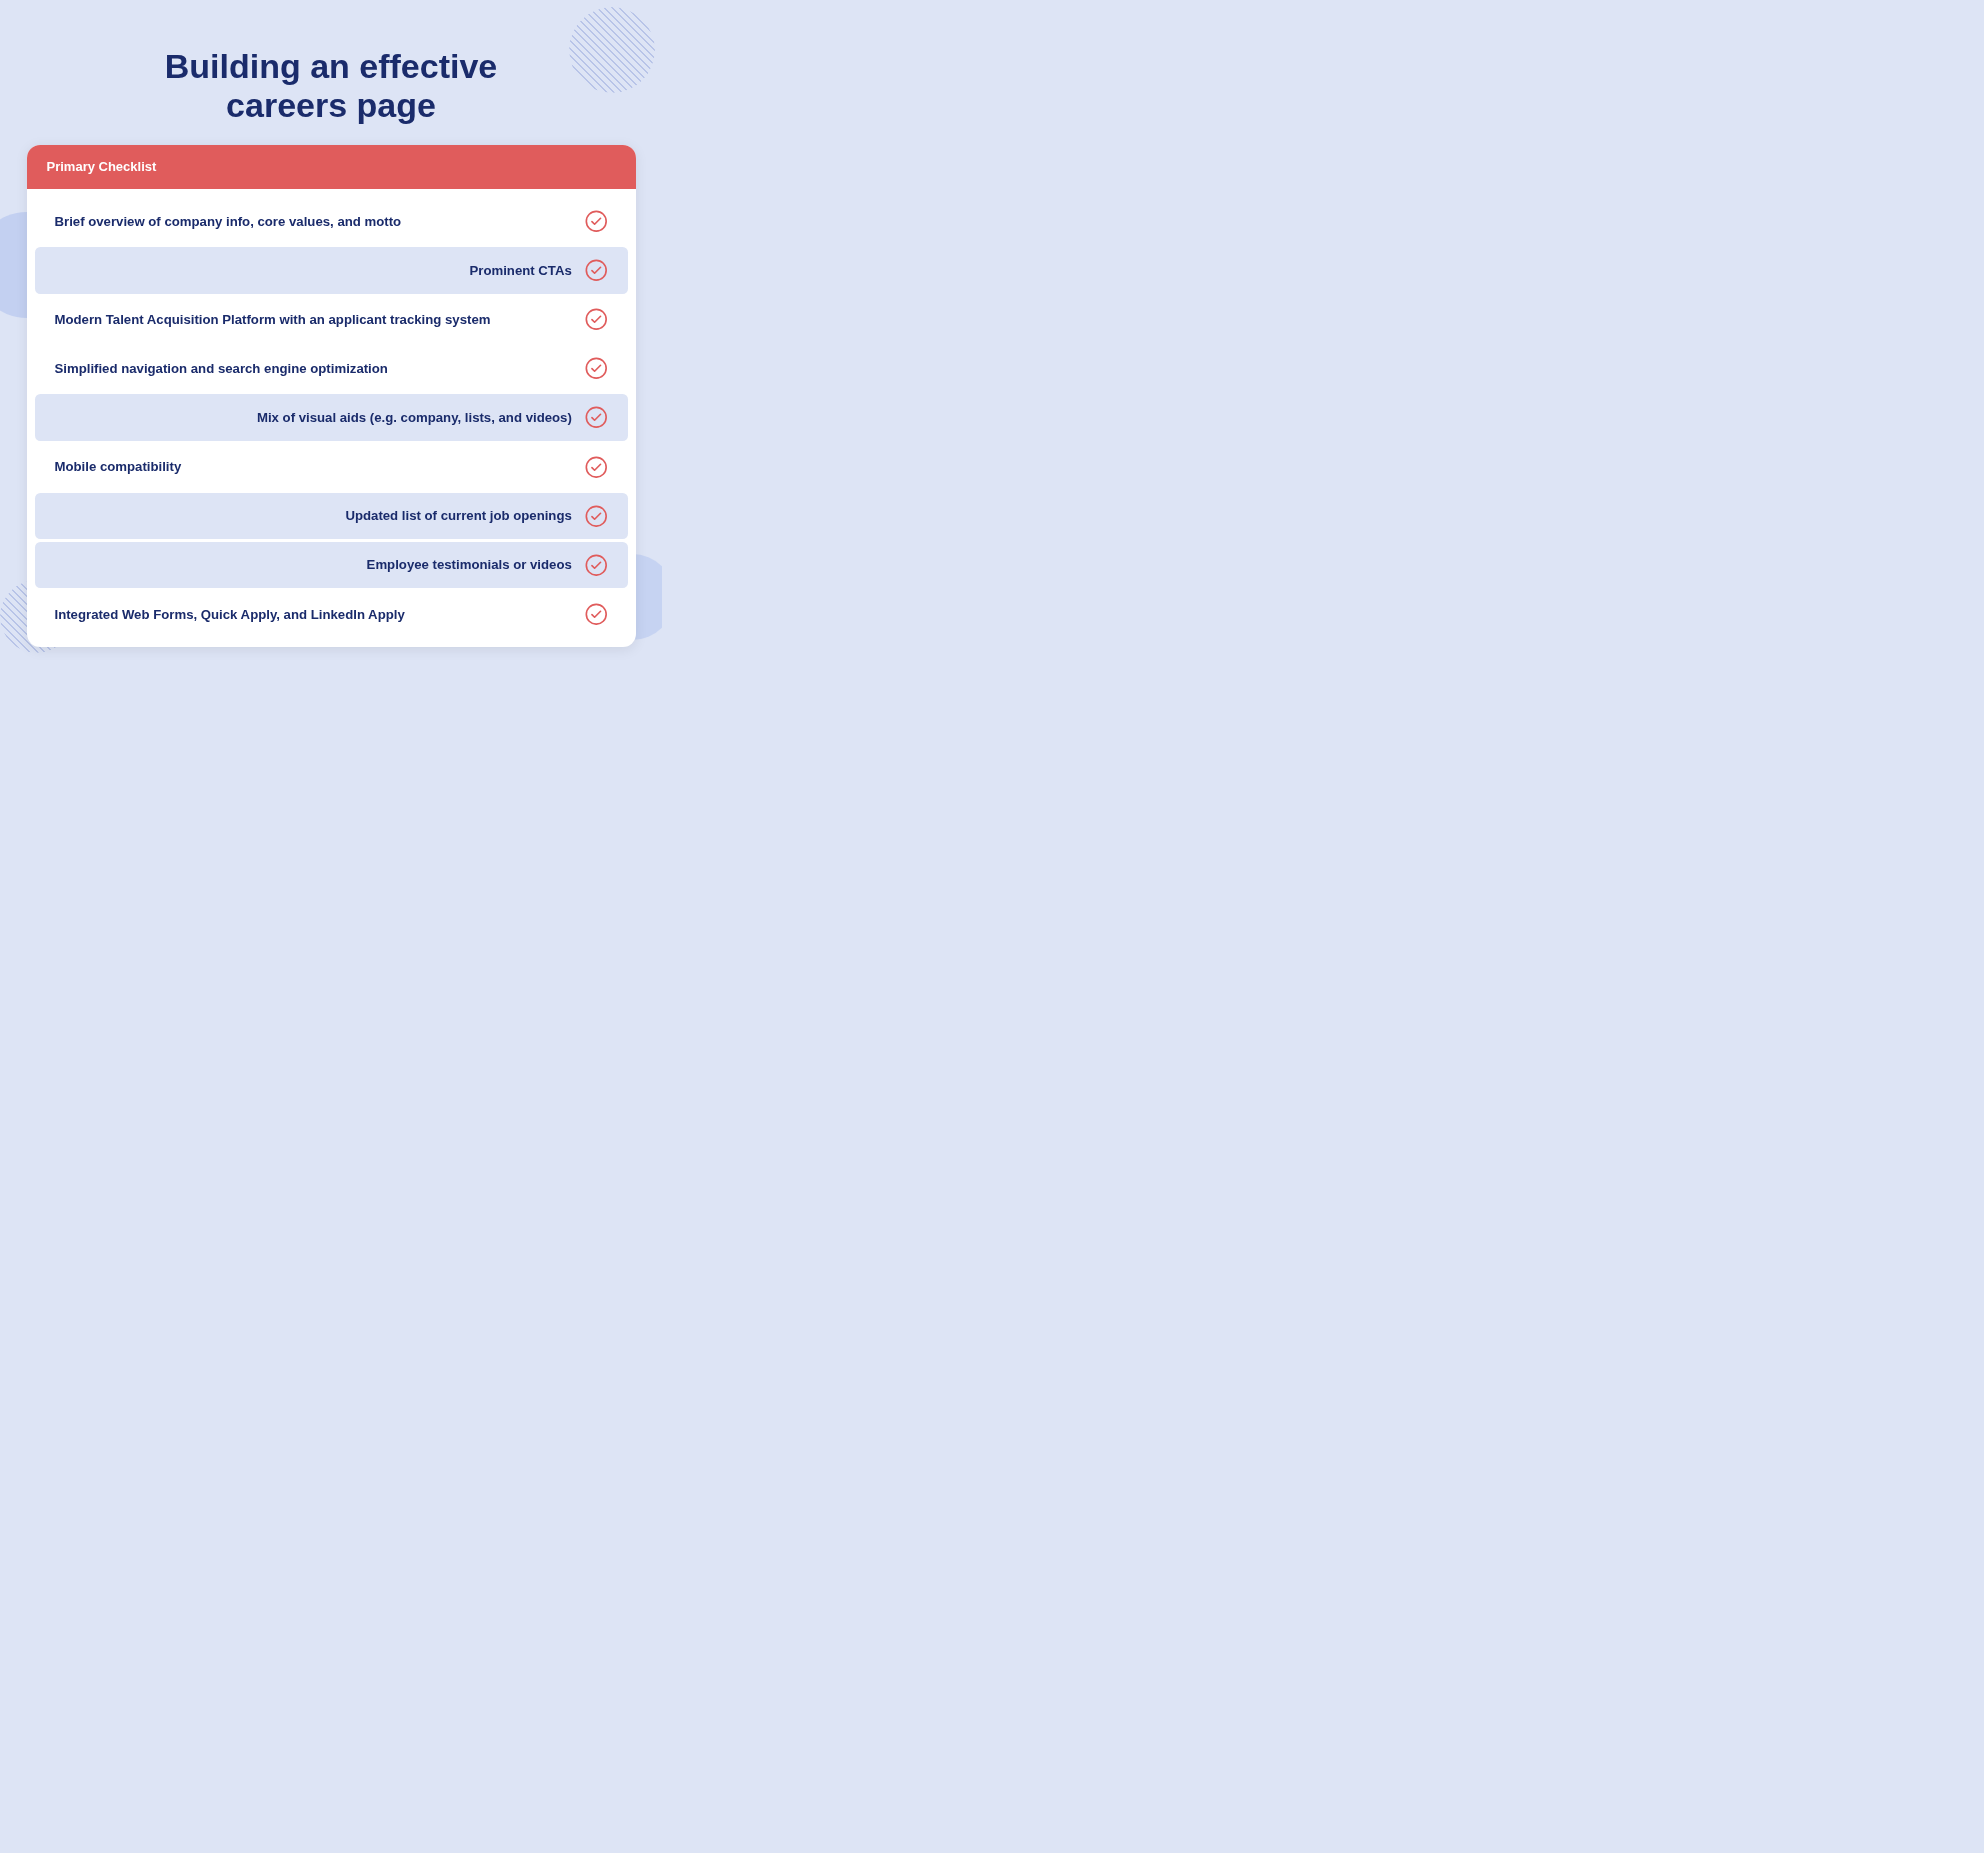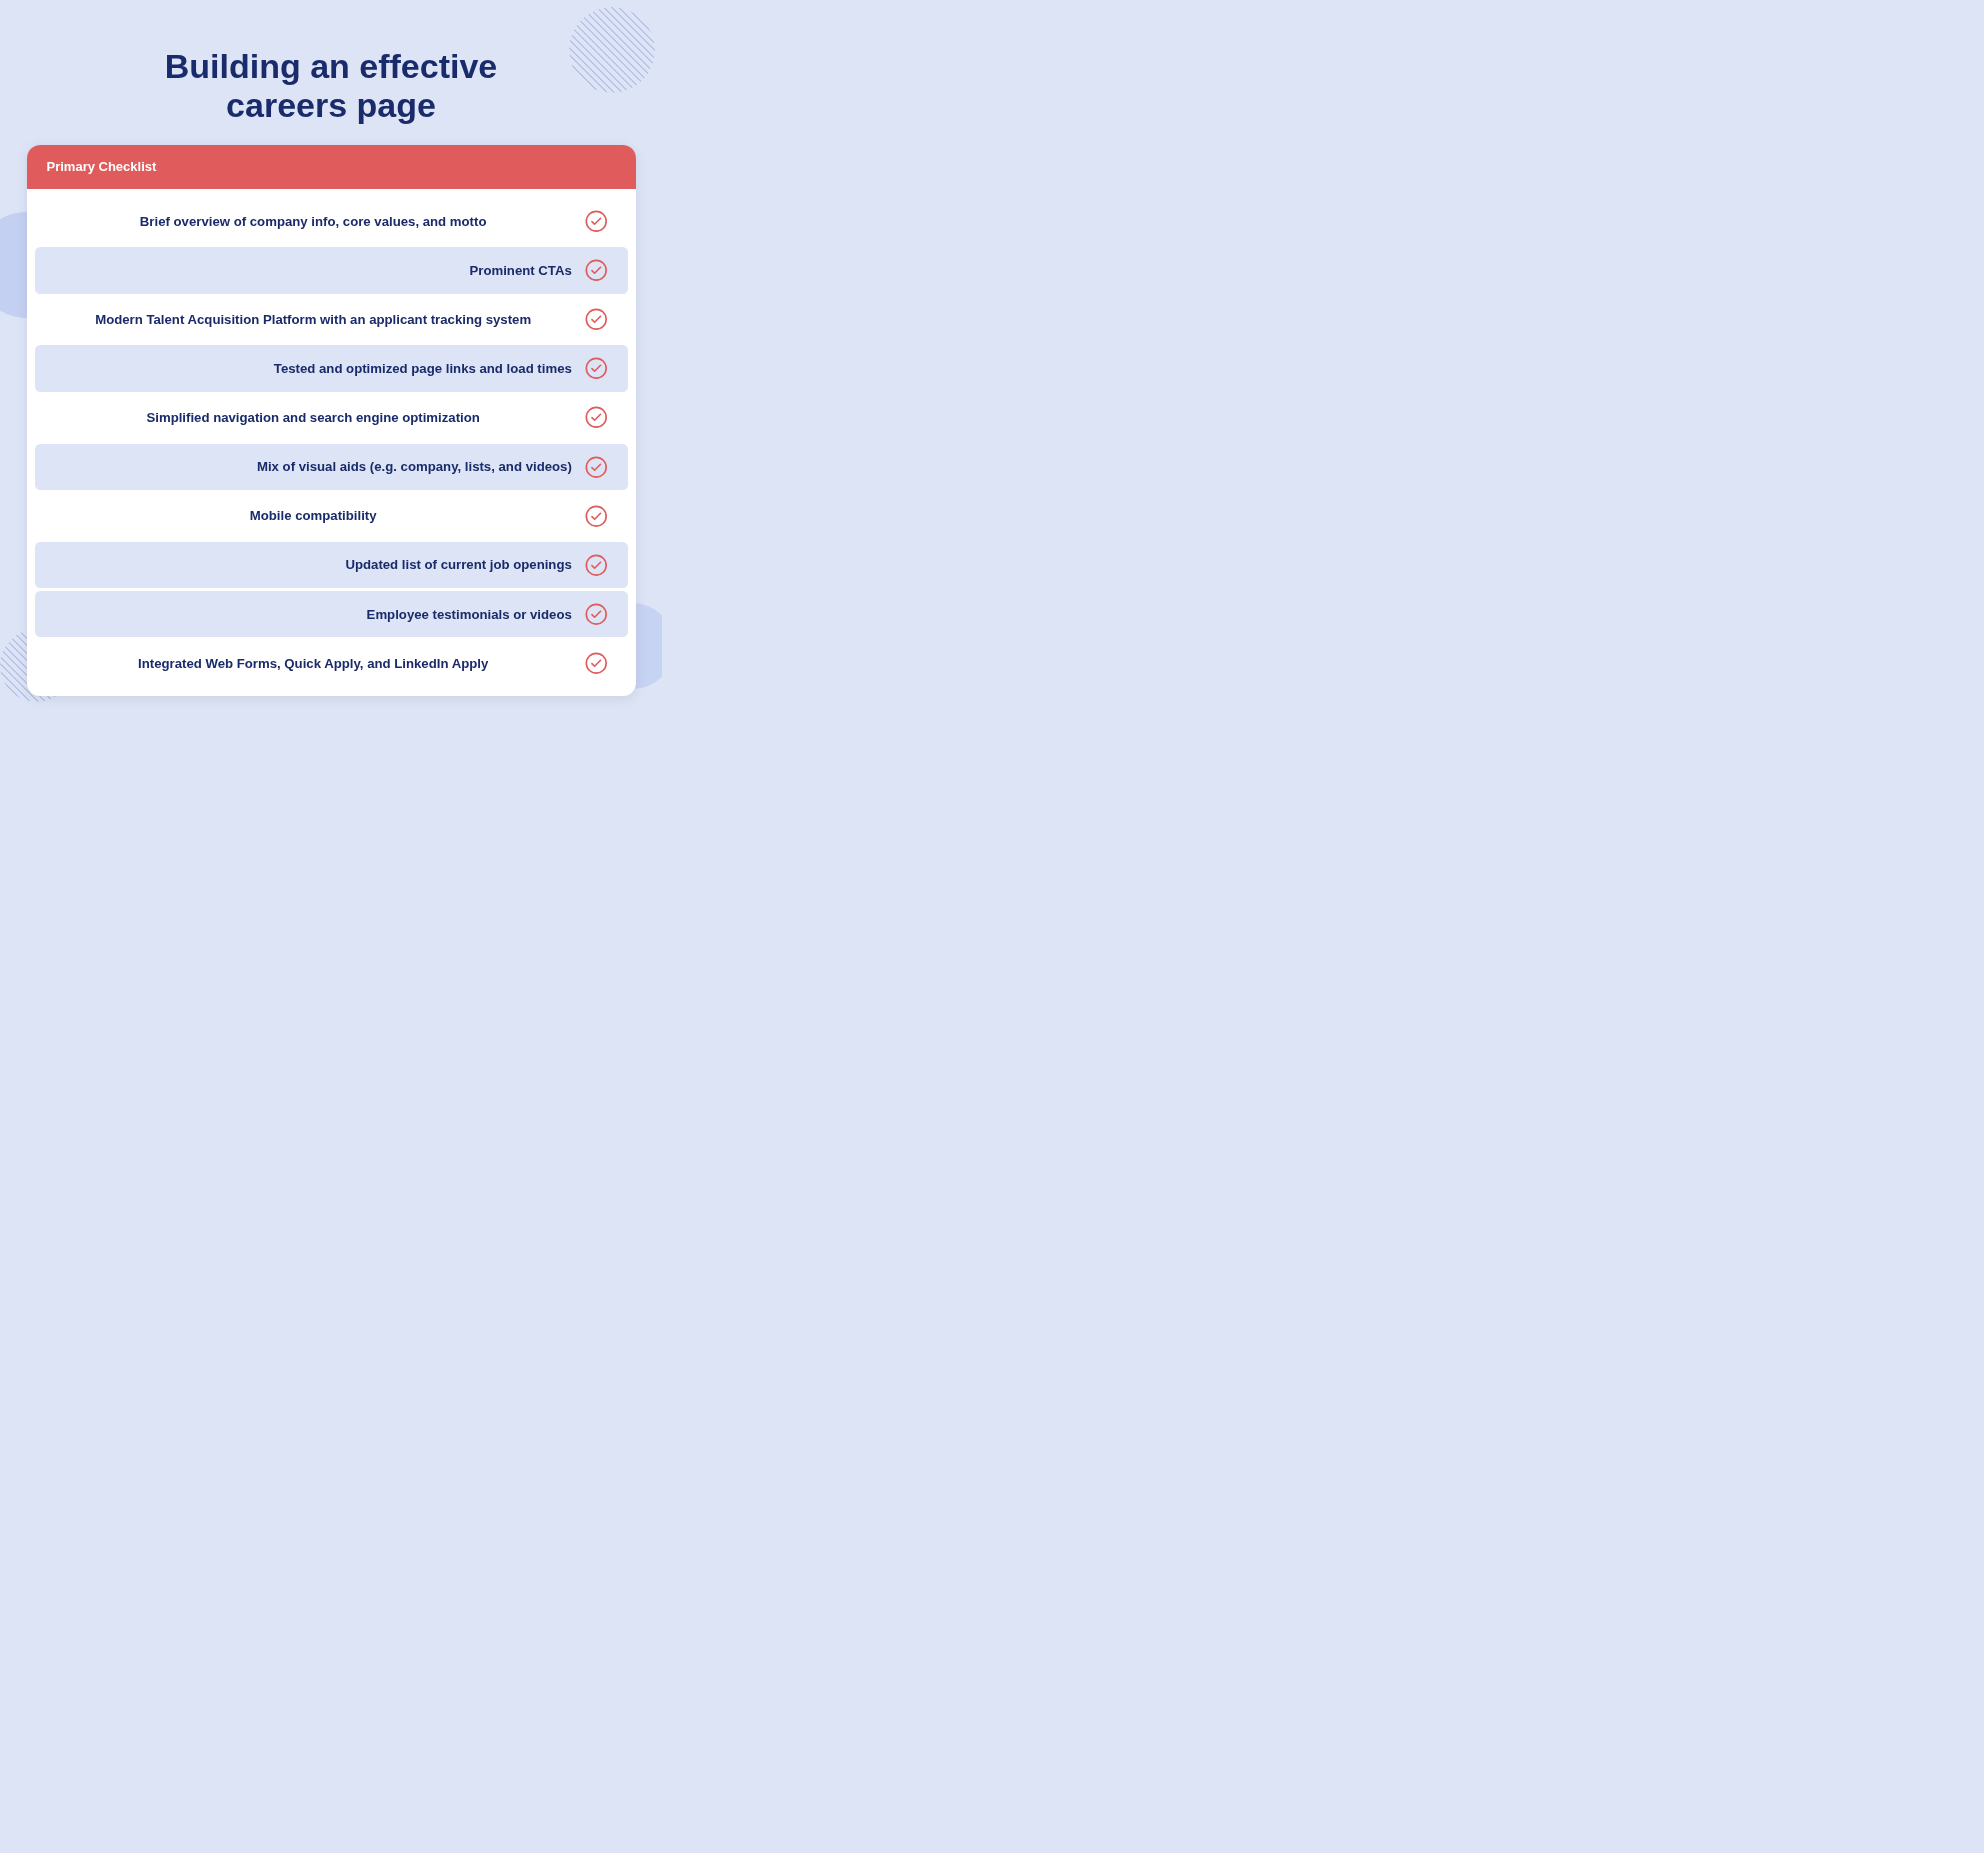--- a/index.html
+++ b/index.html
@@ -136,21 +136,20 @@
       margin: 2.6px 8px;
     }
 
     .checklist-row.shaded {
       background-color: #dde4f5;
       text-align: right;
     }
 
     .checklist-row.plain {
       background-color: #ffffff;
-      text-align: center;
     }
 
     .row-label {
       color: #1a2b6b;
       font-size: 13.2px;
       font-weight: 700;
       flex: 1;
       padding-right: 13.2px;
     }
 
@@ -206,29 +205,20 @@
       </div>
       <div class="checklist-row plain">
         <span class="row-label">Modern Talent Acquisition Platform with an applicant tracking system</span>
         <span class="check-icon">
       <svg viewBox="0 0 34 34" fill="none" xmlns="http://www.w3.org/2000/svg">
         <circle cx="17" cy="17" r="15" stroke="#e05c5c" stroke-width="2.5" fill="none"></circle>
         <path d="M10.5 17.5 L14.5 21.5 L23.5 12.5" stroke="#e05c5c" stroke-width="2.5" stroke-linecap="round" stroke-linejoin="round"></path>
       </svg>
     </span>
       </div>
-      <div class="checklist-row shaded">
-        <span class="row-label">Tested and optimized page links and load times</span>
-        <span class="check-icon">
-      <svg viewBox="0 0 34 34" fill="none" xmlns="http://www.w3.org/2000/svg">
-        <circle cx="17" cy="17" r="15" stroke="#e05c5c" stroke-width="2.5" fill="none"></circle>
-        <path d="M10.5 17.5 L14.5 21.5 L23.5 12.5" stroke="#e05c5c" stroke-width="2.5" stroke-linecap="round" stroke-linejoin="round"></path>
-      </svg>
-    </span>
-      </div>
       <div class="checklist-row plain">
         <span class="row-label">Simplified navigation and search engine optimization</span>
         <span class="check-icon">
       <svg viewBox="0 0 34 34" fill="none" xmlns="http://www.w3.org/2000/svg">
         <circle cx="17" cy="17" r="15" stroke="#e05c5c" stroke-width="2.5" fill="none"></circle>
         <path d="M10.5 17.5 L14.5 21.5 L23.5 12.5" stroke="#e05c5c" stroke-width="2.5" stroke-linecap="round" stroke-linejoin="round"></path>
       </svg>
     </span>
       </div>
       <div class="checklist-row shaded">

